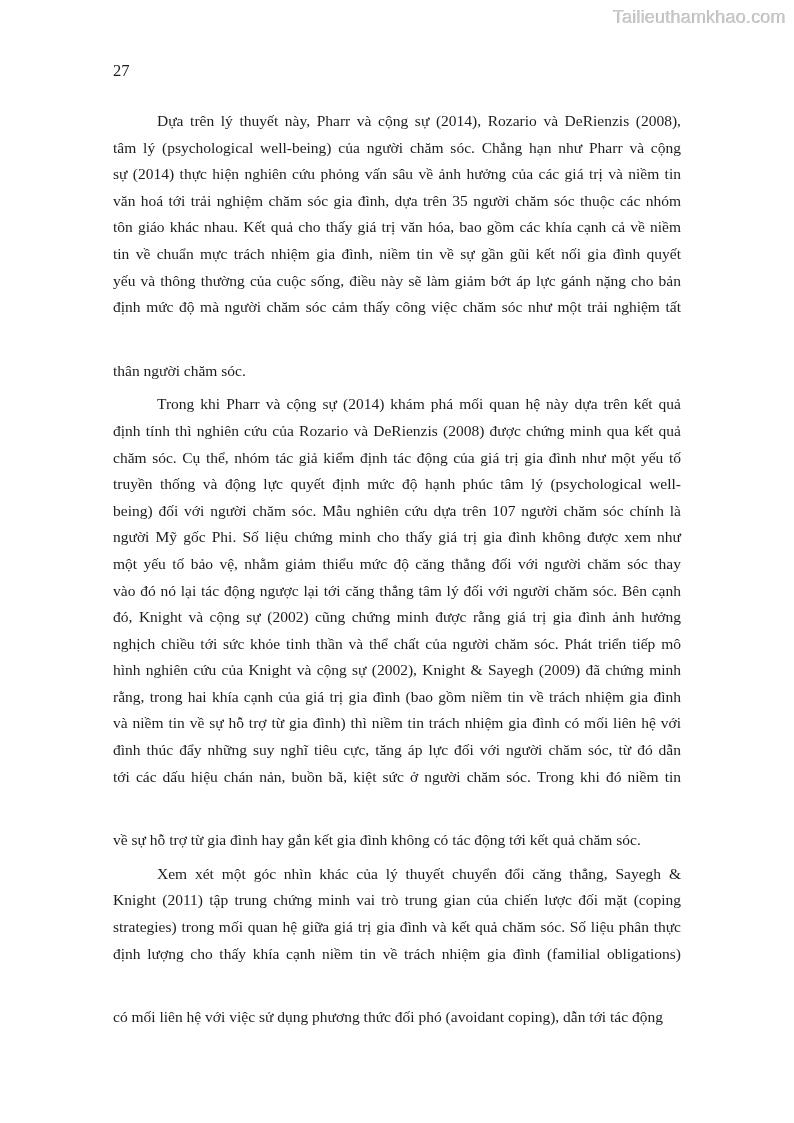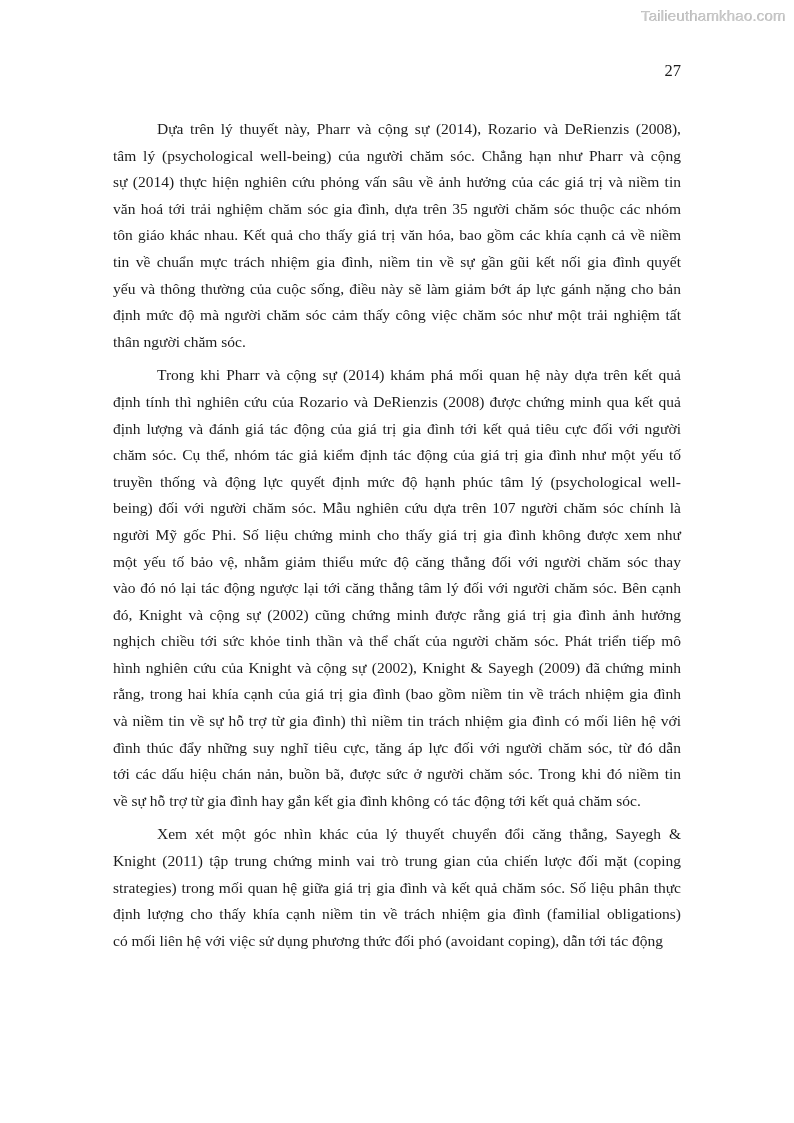--- a/index.html
+++ b/index.html
@@ -14,56 +14,57 @@
     background: #ffffff;
     overflow: hidden;
     font-family: "Liberation Serif", serif;
     color: #1c1c1c;
   }
   .watermark {
     position: absolute;
     top: 7px;
     right: 8px;
     font-family: "Liberation Sans", sans-serif;
-    font-size: 15px;
+    font-size: 18px;
     color: #c6c6c6;
     text-shadow: 0.5px 0.5px 0 #ffffff, -0.5px -0.5px 0 #b0b0b0;
     letter-spacing: 0.2px;
   }
   .page-number {
     position: absolute;
     top: 61px;
     left: 113px;
     width: 568px;
-    text-align: right;
+    text-align: left;
     font-size: 16.5px;
     color: #1c1c1c;
   }
   .body-text {
     position: absolute;
-    top: 116px;
+    top: 108px;
     left: 113px;
     width: 568px;
     font-size: 15.5px;
     line-height: 26.6px;
   }
   .para {
     margin: 0 0 7px 0;
   }
   .line {
     text-align: justify;
     text-align-last: justify;
     -moz-text-align-last: justify;
     white-space: normal;
   }
   .line.first {
     padding-left: 44px;
   }
   .line.last {
     text-align-last: left;
+    margin-top: 37px;
     -moz-text-align-last: left;
   }
 </style>
 </head>
 <body>
 
 <div class="page">
   <div class="watermark">Tailieuthamkhao.com</div>
   <div class="page-number">27</div>
   <div class="body-text">
@@ -74,34 +75,33 @@
         <div class="line">văn hoá tới trải nghiệm chăm sóc gia đình, dựa trên 35 người chăm sóc thuộc các nhóm</div>
         <div class="line">tôn giáo khác nhau. Kết quả cho thấy giá trị văn hóa, bao gồm các khía cạnh cả về niềm</div>
         <div class="line">tin về chuẩn mực trách nhiệm gia đình, niềm tin về sự gần gũi kết nối gia đình quyết</div>
         <div class="line">yếu và thông thường của cuộc sống, điều này sẽ làm giảm bớt áp lực gánh nặng cho bản</div>
         <div class="line">định mức độ mà người chăm sóc cảm thấy công việc chăm sóc như một trải nghiệm tất</div>
         <div class="line last">thân người chăm sóc.</div>
       </div>
       <div class="para">
         <div class="line first">Trong khi Pharr và cộng sự (2014) khám phá mối quan hệ này dựa trên kết quả</div>
         <div class="line">định tính thì nghiên cứu của Rozario và DeRienzis (2008) được chứng minh qua kết quả</div>
-        <div class="line">định lượng và đánh giá tác động của giá trị gia đình tới kết quả tiêu cực đối với người</div>
         <div class="line">chăm sóc. Cụ thể, nhóm tác giả kiểm định tác động của giá trị gia đình như một yếu tố</div>
         <div class="line">truyền thống và động lực quyết định mức độ hạnh phúc tâm lý (psychological well-</div>
         <div class="line">being) đối với người chăm sóc. Mẫu nghiên cứu dựa trên 107 người chăm sóc chính là</div>
         <div class="line">người Mỹ gốc Phi. Số liệu chứng minh cho thấy giá trị gia đình không được xem như</div>
         <div class="line">một yếu tố bảo vệ, nhằm giảm thiểu mức độ căng thẳng đối với người chăm sóc thay</div>
         <div class="line">vào đó nó lại tác động ngược lại tới căng thẳng tâm lý đối với người chăm sóc. Bên cạnh</div>
         <div class="line">đó,  Knight và cộng sự (2002) cũng chứng minh được rằng giá trị gia đình ảnh hưởng</div>
         <div class="line">nghịch chiều tới sức khỏe tinh thần và thể chất của người chăm sóc. Phát triển tiếp mô</div>
         <div class="line">hình nghiên cứu của Knight và cộng sự (2002), Knight &amp; Sayegh (2009) đã chứng minh</div>
         <div class="line">rằng, trong hai khía cạnh của giá trị gia đình (bao gồm niềm tin về trách nhiệm gia đình</div>
         <div class="line">và niềm tin về sự hỗ trợ từ gia đình) thì niềm tin trách nhiệm gia đình có mối liên hệ với</div>
         <div class="line">đình thúc đẩy những suy nghĩ tiêu cực, tăng áp lực đối với người chăm sóc, từ đó dẫn</div>
-        <div class="line">tới các dấu hiệu chán nản, buồn bã, được sức ở người chăm sóc. Trong khi đó niềm tin</div>
+        <div class="line">tới các dấu hiệu chán nản, buồn bã, kiệt sức ở người chăm sóc. Trong khi đó niềm tin</div>
         <div class="line last">về sự hỗ trợ từ gia đình hay gắn kết gia đình không có tác động tới kết quả chăm sóc.</div>
       </div>
       <div class="para">
         <div class="line first">Xem xét một góc nhìn khác của lý thuyết chuyển đổi căng thẳng, Sayegh &amp;</div>
         <div class="line">Knight (2011) tập trung chứng minh vai trò trung gian của chiến lược đối mặt (coping</div>
         <div class="line">strategies) trong mối quan hệ giữa giá trị gia đình và kết quả chăm sóc. Số liệu phân thực</div>
         <div class="line">định lượng cho thấy khía cạnh niềm tin về trách nhiệm gia đình (familial obligations)</div>
         <div class="line last">có mối liên hệ với việc sử dụng phương thức đối phó (avoidant coping), dẫn tới tác động</div>
       </div>
     </div>

